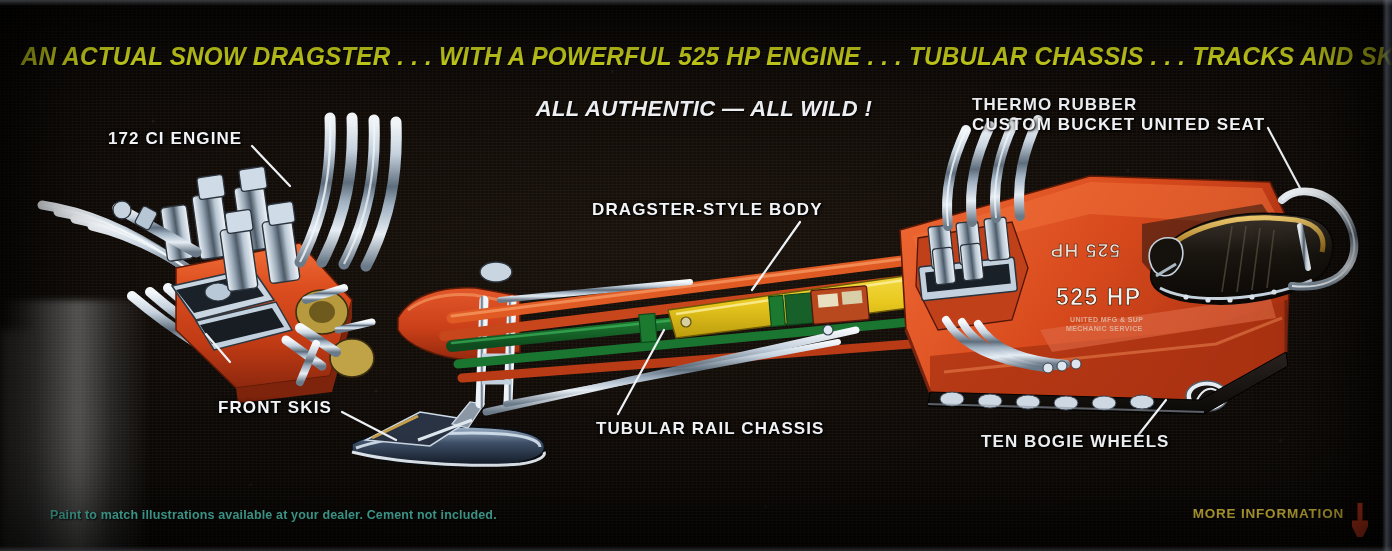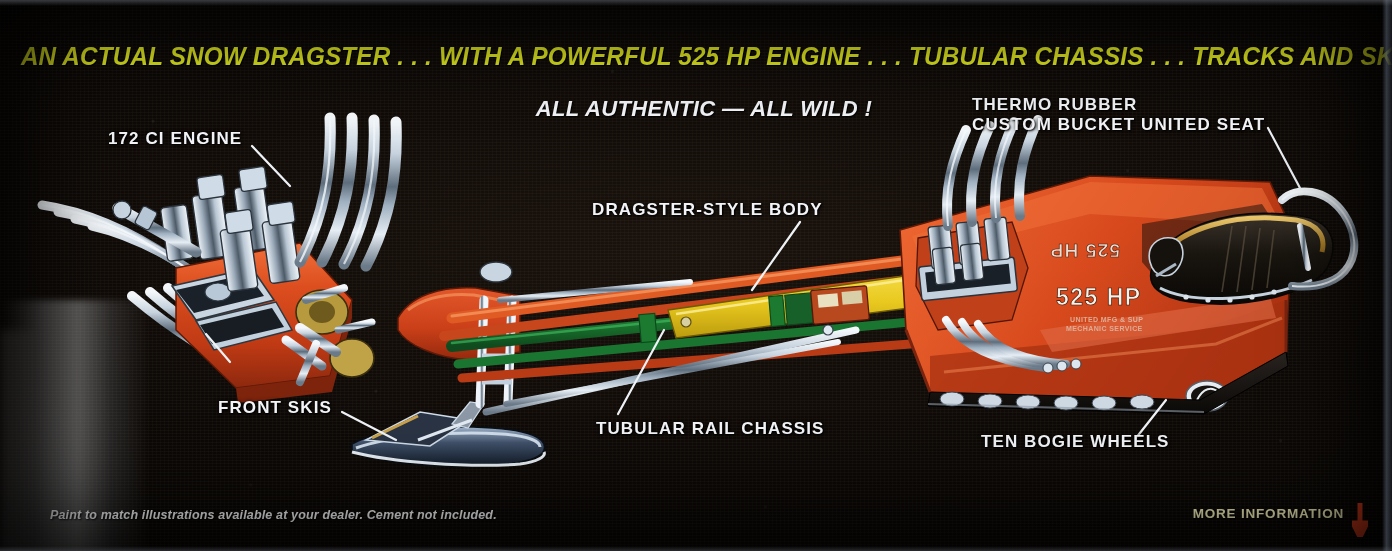--- a/index.html
+++ b/index.html
@@ -103,31 +103,30 @@
     color:#f2f4f7;
     font-size:17px;
     font-weight:bold;
     letter-spacing:1.1px;
     white-space:nowrap;
     line-height:1.18;
     text-shadow:1px 1px 2px rgba(0,0,0,.95), 0 0 4px rgba(0,0,0,.8);
   }
   .fineprint{
     position:absolute; left:50px; top:508px;
-    color:#ffffff;
+    color:#5eead4;
     font-size:12.5px;
     font-weight:bold;
     letter-spacing:.15px;
     white-space:nowrap;
     text-shadow:1px 1px 2px rgba(0,0,0,.95);
-    font-style:italic;
   }
   .moreinfo{
     position:absolute; right:48px; top:506px;
-    color:#fef9c3;
+    color:#fde047;
     font-size:13.5px;
     font-weight:bold;
     letter-spacing:.8px;
     white-space:nowrap;
     text-shadow:1px 1px 2px rgba(0,0,0,.95);
     text-align:right;
   }
   .more-arrow{
     position:absolute; right:24px; top:503px;
     width:16px; height:34px;

